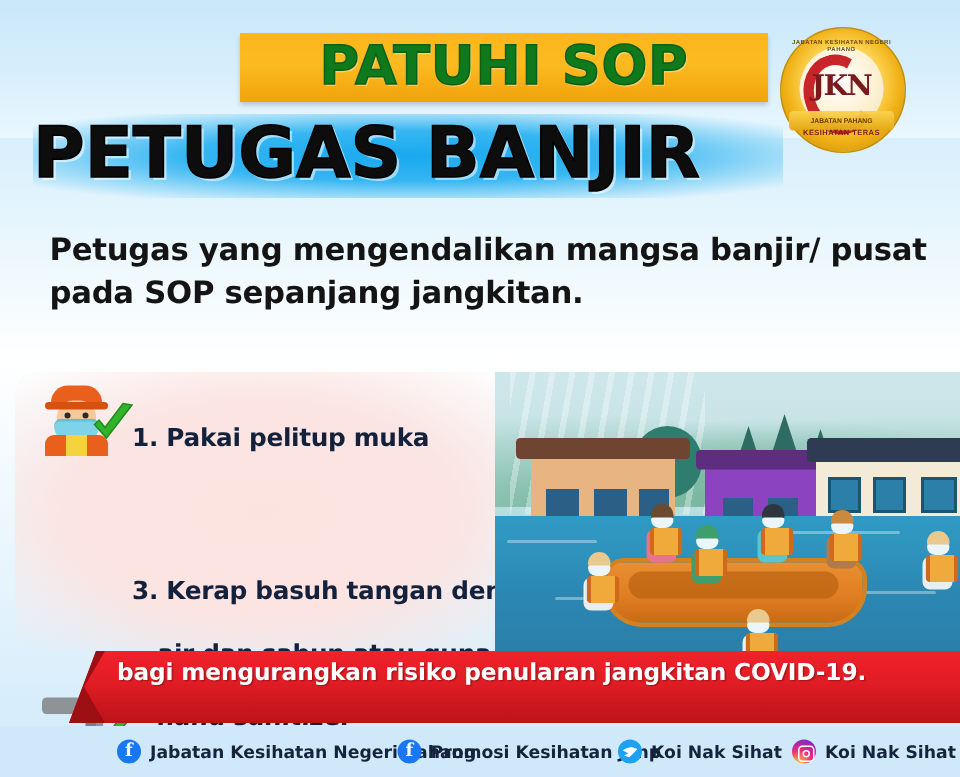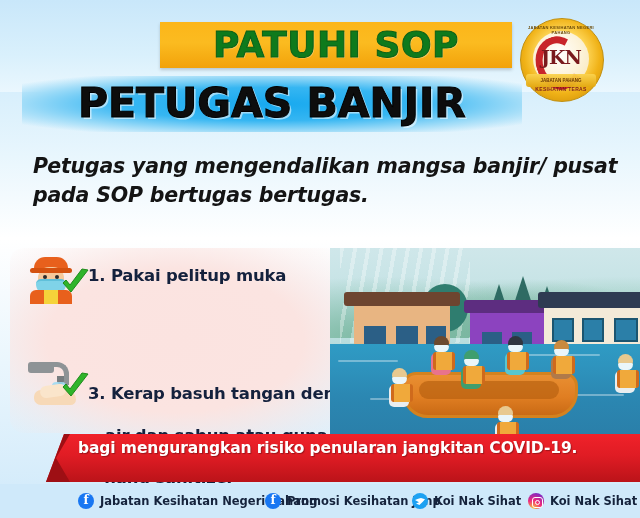--- a/index.html
+++ b/index.html
@@ -34,23 +34,23 @@
     -webkit-text-stroke:1px #0b5f16;
     text-shadow:1px 1px 0 rgba(255,255,255,.35);
     white-space:nowrap;
   }
   .banjir-glow{
     position:absolute;left:22px;top:76px;width:500px;height:56px;
     background:radial-gradient(ellipse at 50% 50%, #18a9ef 0%, #36b6f2 42%, #9fdcf8 70%, rgba(210,238,252,0) 88%);
   }
   .banjir-text{
     position:absolute;left:22px;top:74px;width:500px;height:58px;
-    line-height:58px;text-align:center;
+    line-height:58px;text-align:left;
     font-family:"DejaVu Sans",sans-serif;
-    font-weight:bold;font-size:41px;letter-spacing:0px;
+    font-weight:bold;font-size:47px;letter-spacing:0px;
     color:#0d0d0d;
     -webkit-text-stroke:1px #000;
     text-shadow:2px 2px 0 rgba(255,255,255,.55);
     white-space:nowrap;
   }
   .logo{
     position:absolute;left:520px;top:18px;width:82px;height:82px;
   }
   .logo .ring{
     position:absolute;left:0;top:0;width:82px;height:82px;border-radius:50%;
@@ -85,31 +85,31 @@
   .logo .rib-txt{
     position:absolute;left:6px;top:56px;width:70px;height:13px;line-height:13px;
     text-align:center;font-size:4.5px;color:#6b3a06;font-weight:bold;
   }
 
   
   .intro{
     position:absolute;left:33px;top:152px;width:585px;
     font-family:"DejaVu Sans",sans-serif;
     font-weight:bold;font-size:20.5px;line-height:29px;
-    color:#141414;letter-spacing:-.2px;font-style:italic;
+    color:#141414;letter-spacing:-.2px;
   }
   .intro div:nth-child(2){text-align:justify;}
 
   
   .pink{
     position:absolute;left:10px;top:248px;width:330px;height:185px;
     background:radial-gradient(ellipse at 50% 50%, #fbe3e0 0%, #fbe4e1 55%, rgba(251,228,225,.35) 82%, rgba(251,228,225,0) 100%);
     border-radius:14px;
   }
-  .item{position:absolute;display:flex;align-items:flex-start;}
+  .item{position:absolute;display:flex;align-items:flex-end;}
   .item .glyph{position:relative;width:62px;height:46px;flex:0 0 62px;}
   .item .tick{
     position:absolute;left:34px;top:12px;width:30px;height:30px;
   }
   .item .txt{
     font-family:"DejaVu Sans",sans-serif;font-weight:bold;
     font-size:16.5px;line-height:21px;color:#14213d;padding-top:9px;
     letter-spacing:-.2px;white-space:pre-line;
   }
   .item .txt .ital{font-style:italic;}
@@ -241,21 +241,21 @@
       <div class="cmark"></div>
       <div class="jkn">JKN</div>
       <div class="ribbon"></div>
       <div class="rib-txt">JABATAN        PAHANG</div>
       <div class="arc-bot">KESIHATAN TERAS</div>
     </div>
   </div>
 
   <div class="intro">
     <div>Petugas yang mengendalikan mangsa banjir/ pusat</div>
-    <div>pada SOP bertugas bertugas.</div>
+    <div>pada SOP sepanjang jangkitan.</div>
   </div>
 
   <div class="pink"></div>
 
   <div class="item" id="item1">
     <div class="glyph">
       <div class="worker">
         <div class="hat"></div>
         <div class="face"></div>
         <div class="brim"></div>

